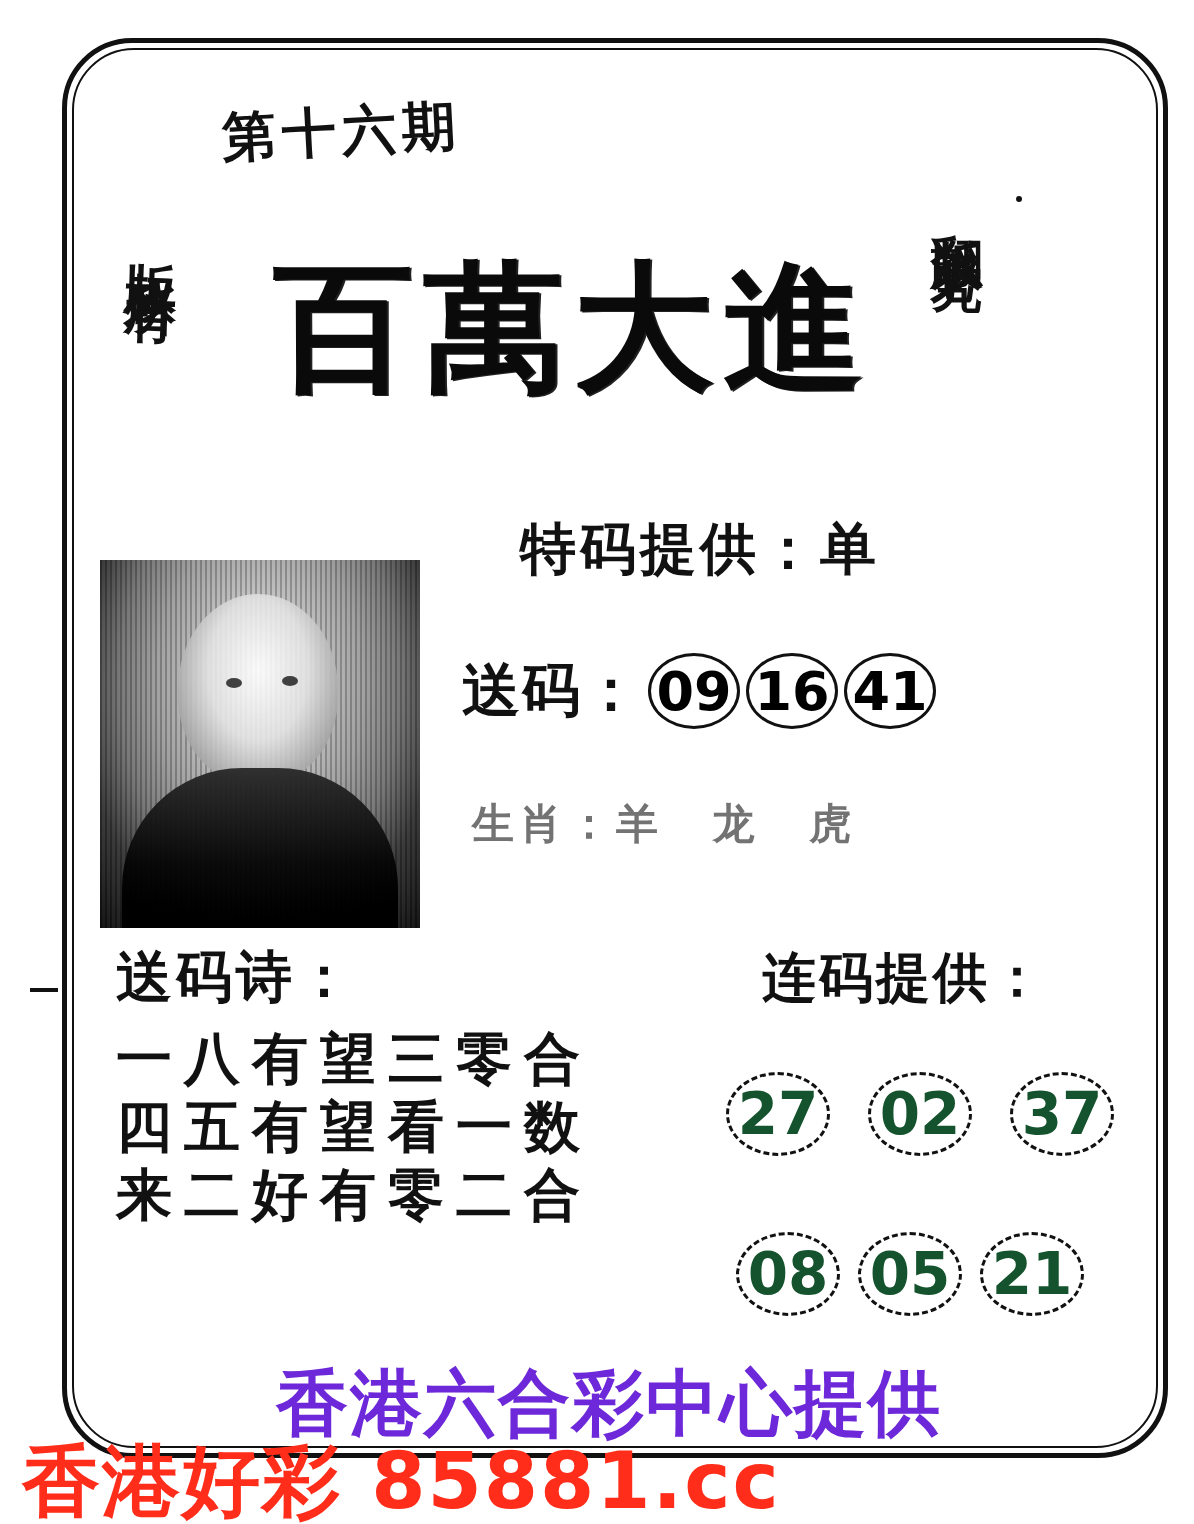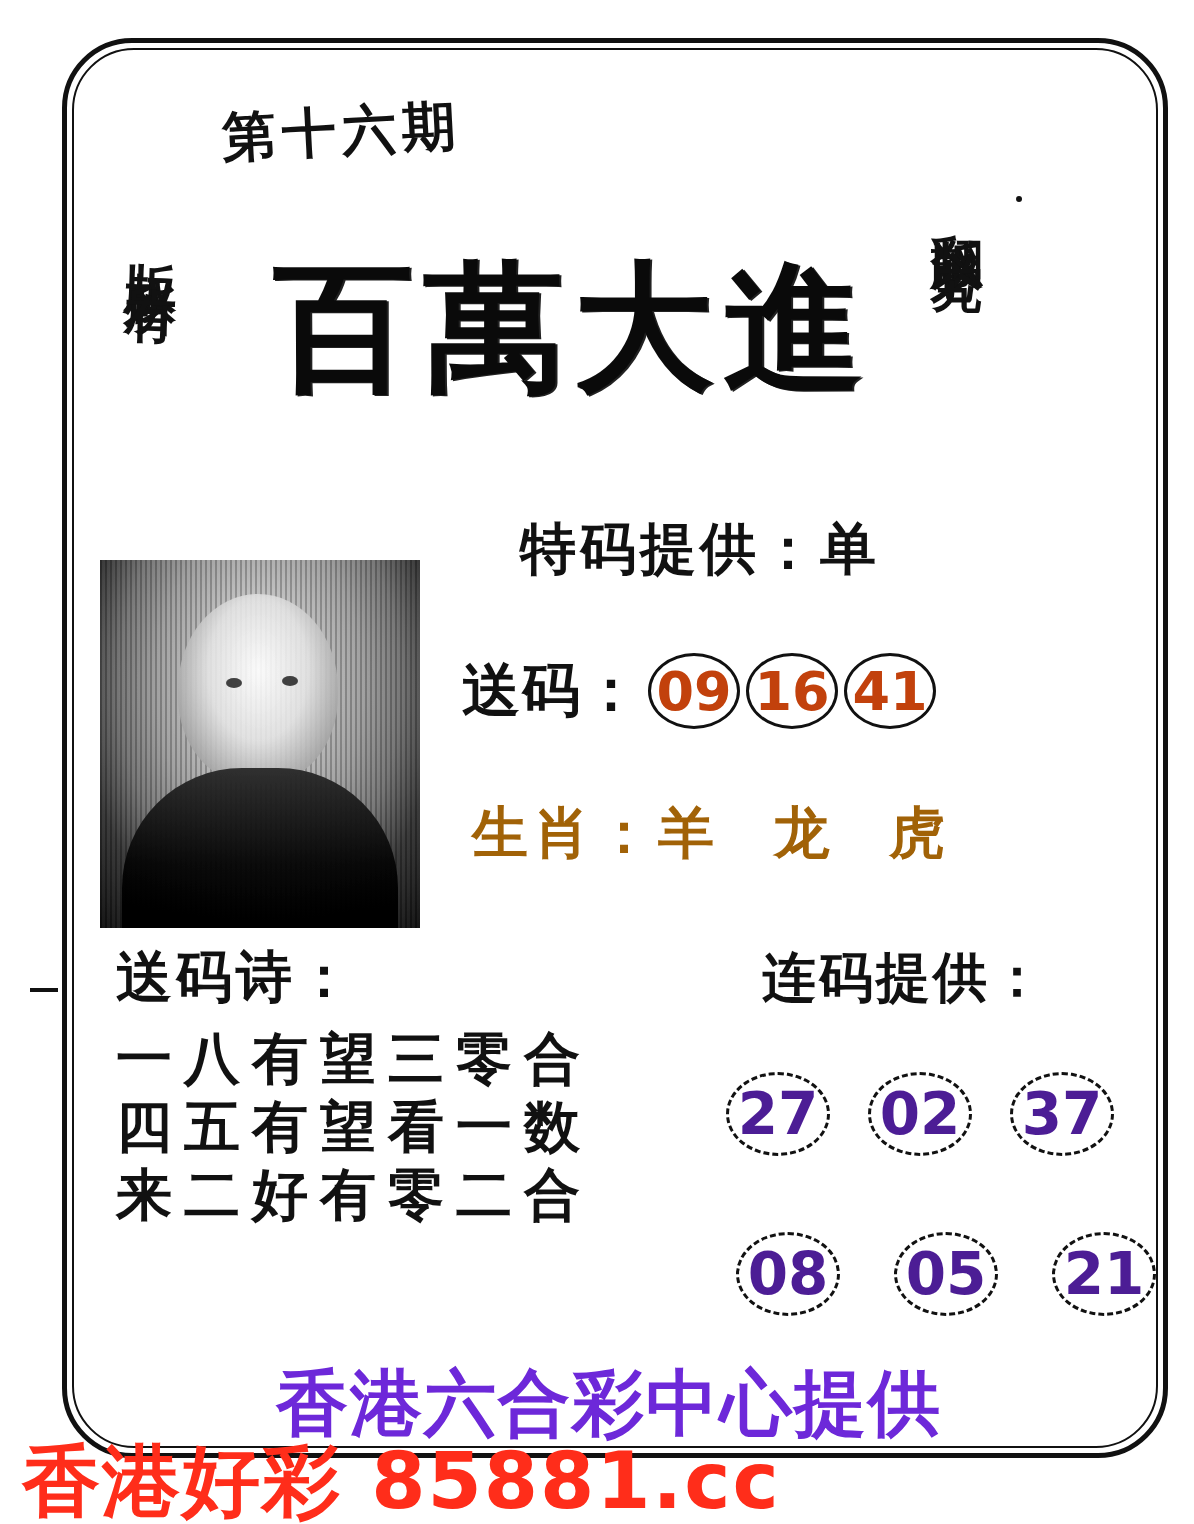--- a/index.html
+++ b/index.html
@@ -167,33 +167,33 @@
     width: 92px;
     height: 76px;
     border: 3px solid #111;
     border-radius: 50%;
     display: flex;
     align-items: center;
     justify-content: center;
     font-family: "DejaVu Sans", "Liberation Sans", sans-serif;
     font-weight: bold;
     font-size: 54px;
-    color: #c2410c;
+    color: #000000;
     box-sizing: border-box;
   }
 
   
   .zodiac-row {
     position: absolute;
     left: 472px;
     top: 796px;
     font-family: "DejaVu Serif", "Liberation Serif", serif;
     font-weight: bold;
-    font-size: 56px;
-    color: #a16207;
+    font-size: 42px;
+    color: #737373;
     letter-spacing: 6px;
   }
   .zodiac-row .zlist { letter-spacing: 20px; }
 
   
   .poem {
     position: absolute;
     left: 116px;
     top: 940px;
     font-family: "DejaVu Serif", "Liberation Serif", serif;
@@ -221,33 +221,33 @@
     font-size: 54px;
     letter-spacing: 3px;
     color: #111;
   }
   .lianma-row {
     position: absolute;
     display: flex;
     align-items: center;
   }
   .lianma-row.r1 { left: 726px; top: 1072px; gap: 38px; }
-  .lianma-row.r2 { left: 736px; top: 1232px; gap: 54px; }
+  .lianma-row.r2 { left: 736px; top: 1232px; gap: 18px; }
   .ball-lg {
     width: 104px;
     height: 84px;
     border: 3px dashed #111;
     border-radius: 50%;
     display: flex;
     align-items: center;
     justify-content: center;
     font-family: "DejaVu Sans", "Liberation Sans", sans-serif;
     font-weight: bold;
     font-size: 58px;
-    color: #4c1d95;
+    color: #14532d;
     box-sizing: border-box;
   }
 
   
   .source {
     position: absolute;
     left: 228px;
     top: 1356px;
     font-family: "DejaVu Serif", "Liberation Serif", serif;
     font-weight: bold;

